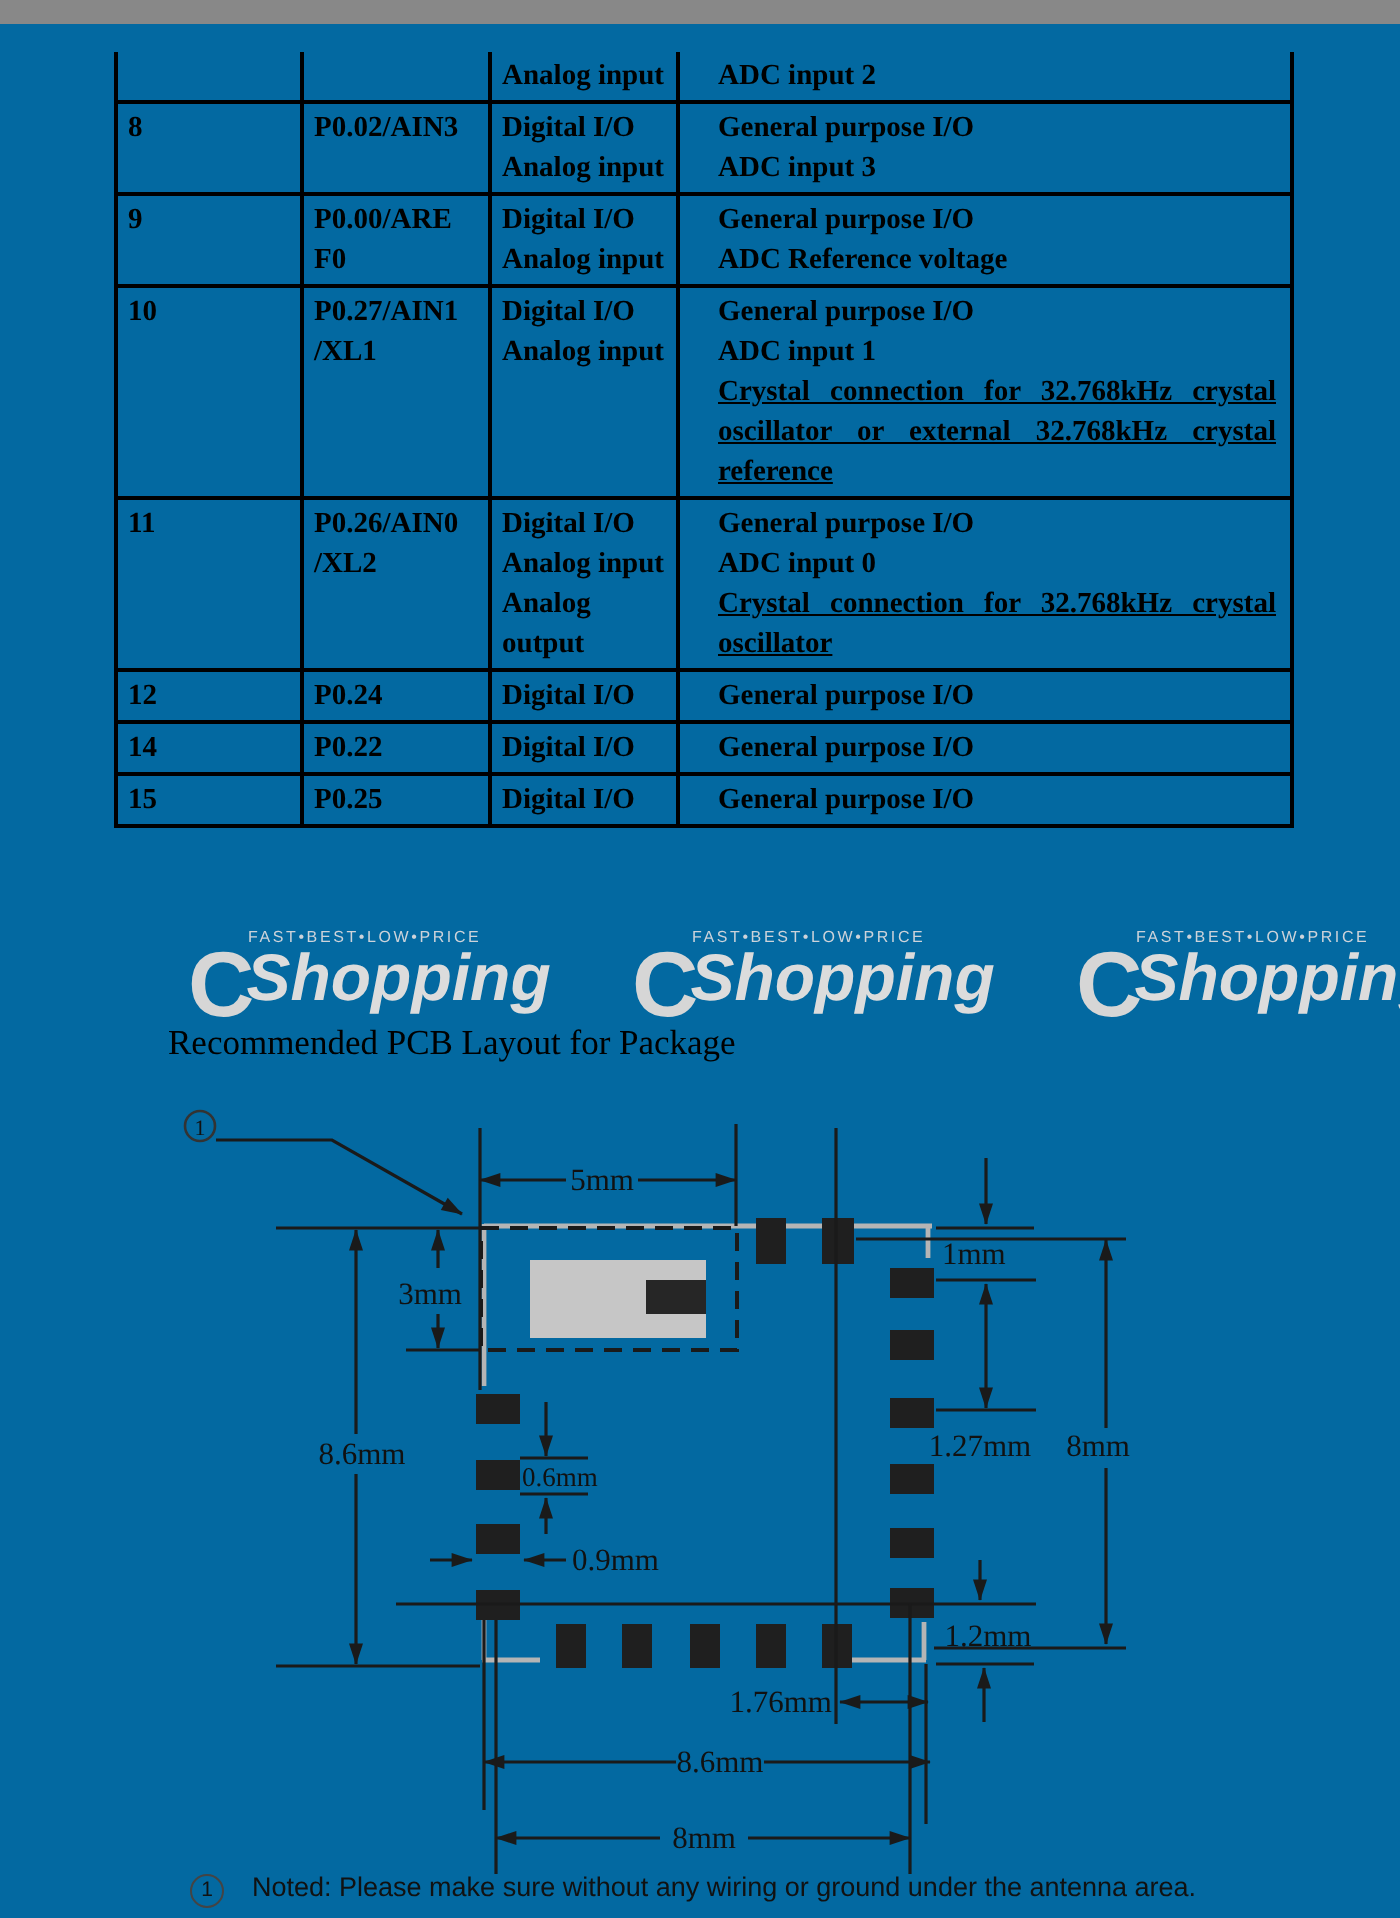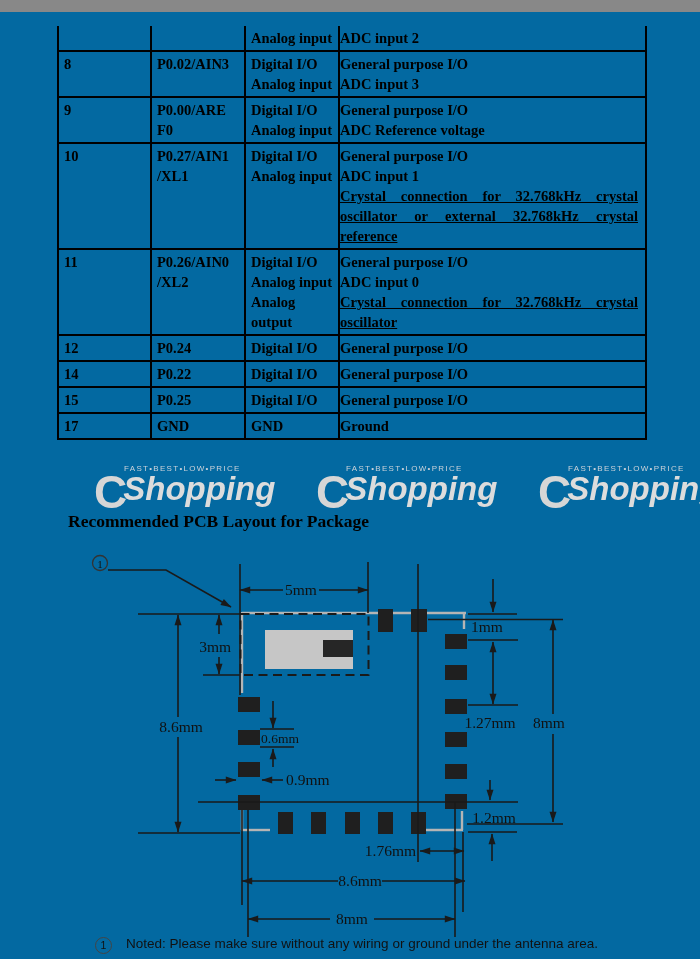--- a/index.html
+++ b/index.html
@@ -4,35 +4,35 @@
 <style>
   html,body{margin:0;padding:0;background:#888;}
   .page{position:relative;width:700px;height:959px;background:#0369a1;margin:12px auto;
         font-family:"Liberation Serif",serif;overflow:hidden;color:#000;}
 
   
   table.pins{position:absolute;left:57px;top:14px;width:588px;border-collapse:collapse;table-layout:fixed;}
   table.pins td{border:2px solid #000;vertical-align:top;font-weight:bold;font-size:14.5px;
                 line-height:20px;padding:2px 6px 2px 5px;overflow:hidden;}
   table.pins tr.first-row td{border-top:none;}
-  table.pins td.c4{padding-left:0;padding-right:7px;}
+  table.pins td.c4{padding-left:19px;padding-right:7px;}
   table.pins .just{text-align:justify;text-decoration:underline;}
 
   
   .wm{position:absolute;top:452px;width:160px;pointer-events:none;}
   .wm .band{font-family:"Liberation Sans",sans-serif;font-size:8px;font-weight:normal;
             letter-spacing:1.3px;color:#cdd3da;padding-left:30px;white-space:nowrap;}
   .wm .script{display:flex;align-items:flex-start;font-family:"Liberation Sans",sans-serif;
               font-style:italic;font-weight:bold;font-size:33px;line-height:32px;color:#dcdcdc;}
   .wm .logo-c{font-style:normal;font-weight:bold;font-size:46px;line-height:38px;
               margin-right:-4px;color:#d6d6d6;}
   .wm1{left:94px;} .wm2{left:316px;} .wm3{left:538px;}
 
   
-  .heading{position:absolute;left:68px;top:499px;font-size:17.5px;font-weight:bold;white-space:nowrap;}
+  .heading{position:absolute;left:84px;top:499px;font-size:17.5px;font-weight:normal;white-space:nowrap;}
 
   
   .diagram{position:absolute;left:0;top:535px;}
 
   
   .note{position:absolute;left:95px;top:924px;display:flex;align-items:flex-start;
         font-family:"Liberation Sans",sans-serif;font-size:13.5px;color:#111;}
   .note-circle{flex:0 0 auto;width:15px;height:15px;border:1.3px solid #444;border-radius:50%;
                font-size:10.5px;line-height:15px;text-align:center;margin-right:14px;margin-top:1px;}
 </style>
@@ -162,34 +162,20 @@
             <div>15</div>
           </td>
           <td>
             <div>P0.25</div>
           </td>
           <td>
             <div>Digital I/O</div>
           </td>
           <td class="c4">
             <div>General purpose I/O</div>
-          </td>
-        </tr>
-        <tr>
-          <td>
-            <div>17</div>
-          </td>
-          <td>
-            <div>GND</div>
-          </td>
-          <td>
-            <div>GND</div>
-          </td>
-          <td class="c4">
-            <div>Ground</div>
           </td>
         </tr>
       </tbody>
   </table>
 
   <div class="wm wm1">
     <div class="band">FAST•BEST•LOW•PRICE</div>
     <div class="script">
       <span class="logo-c">C</span>
       <span>Shopping</span>

